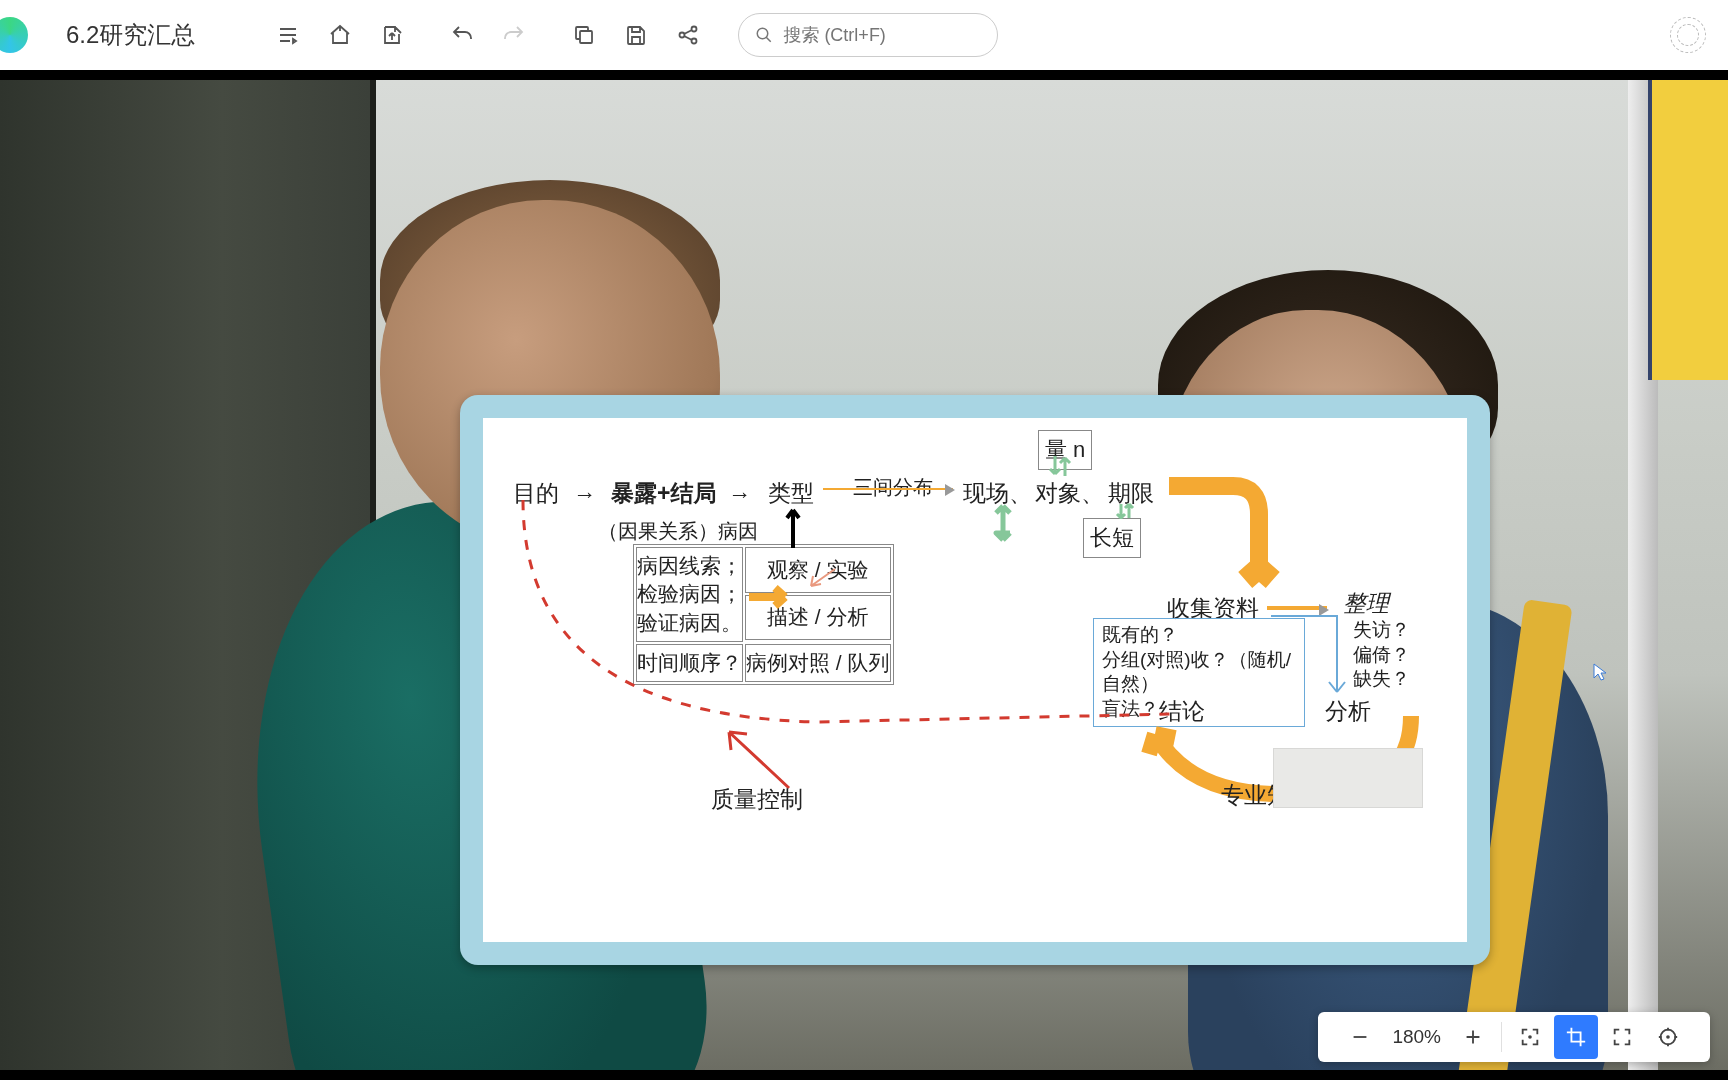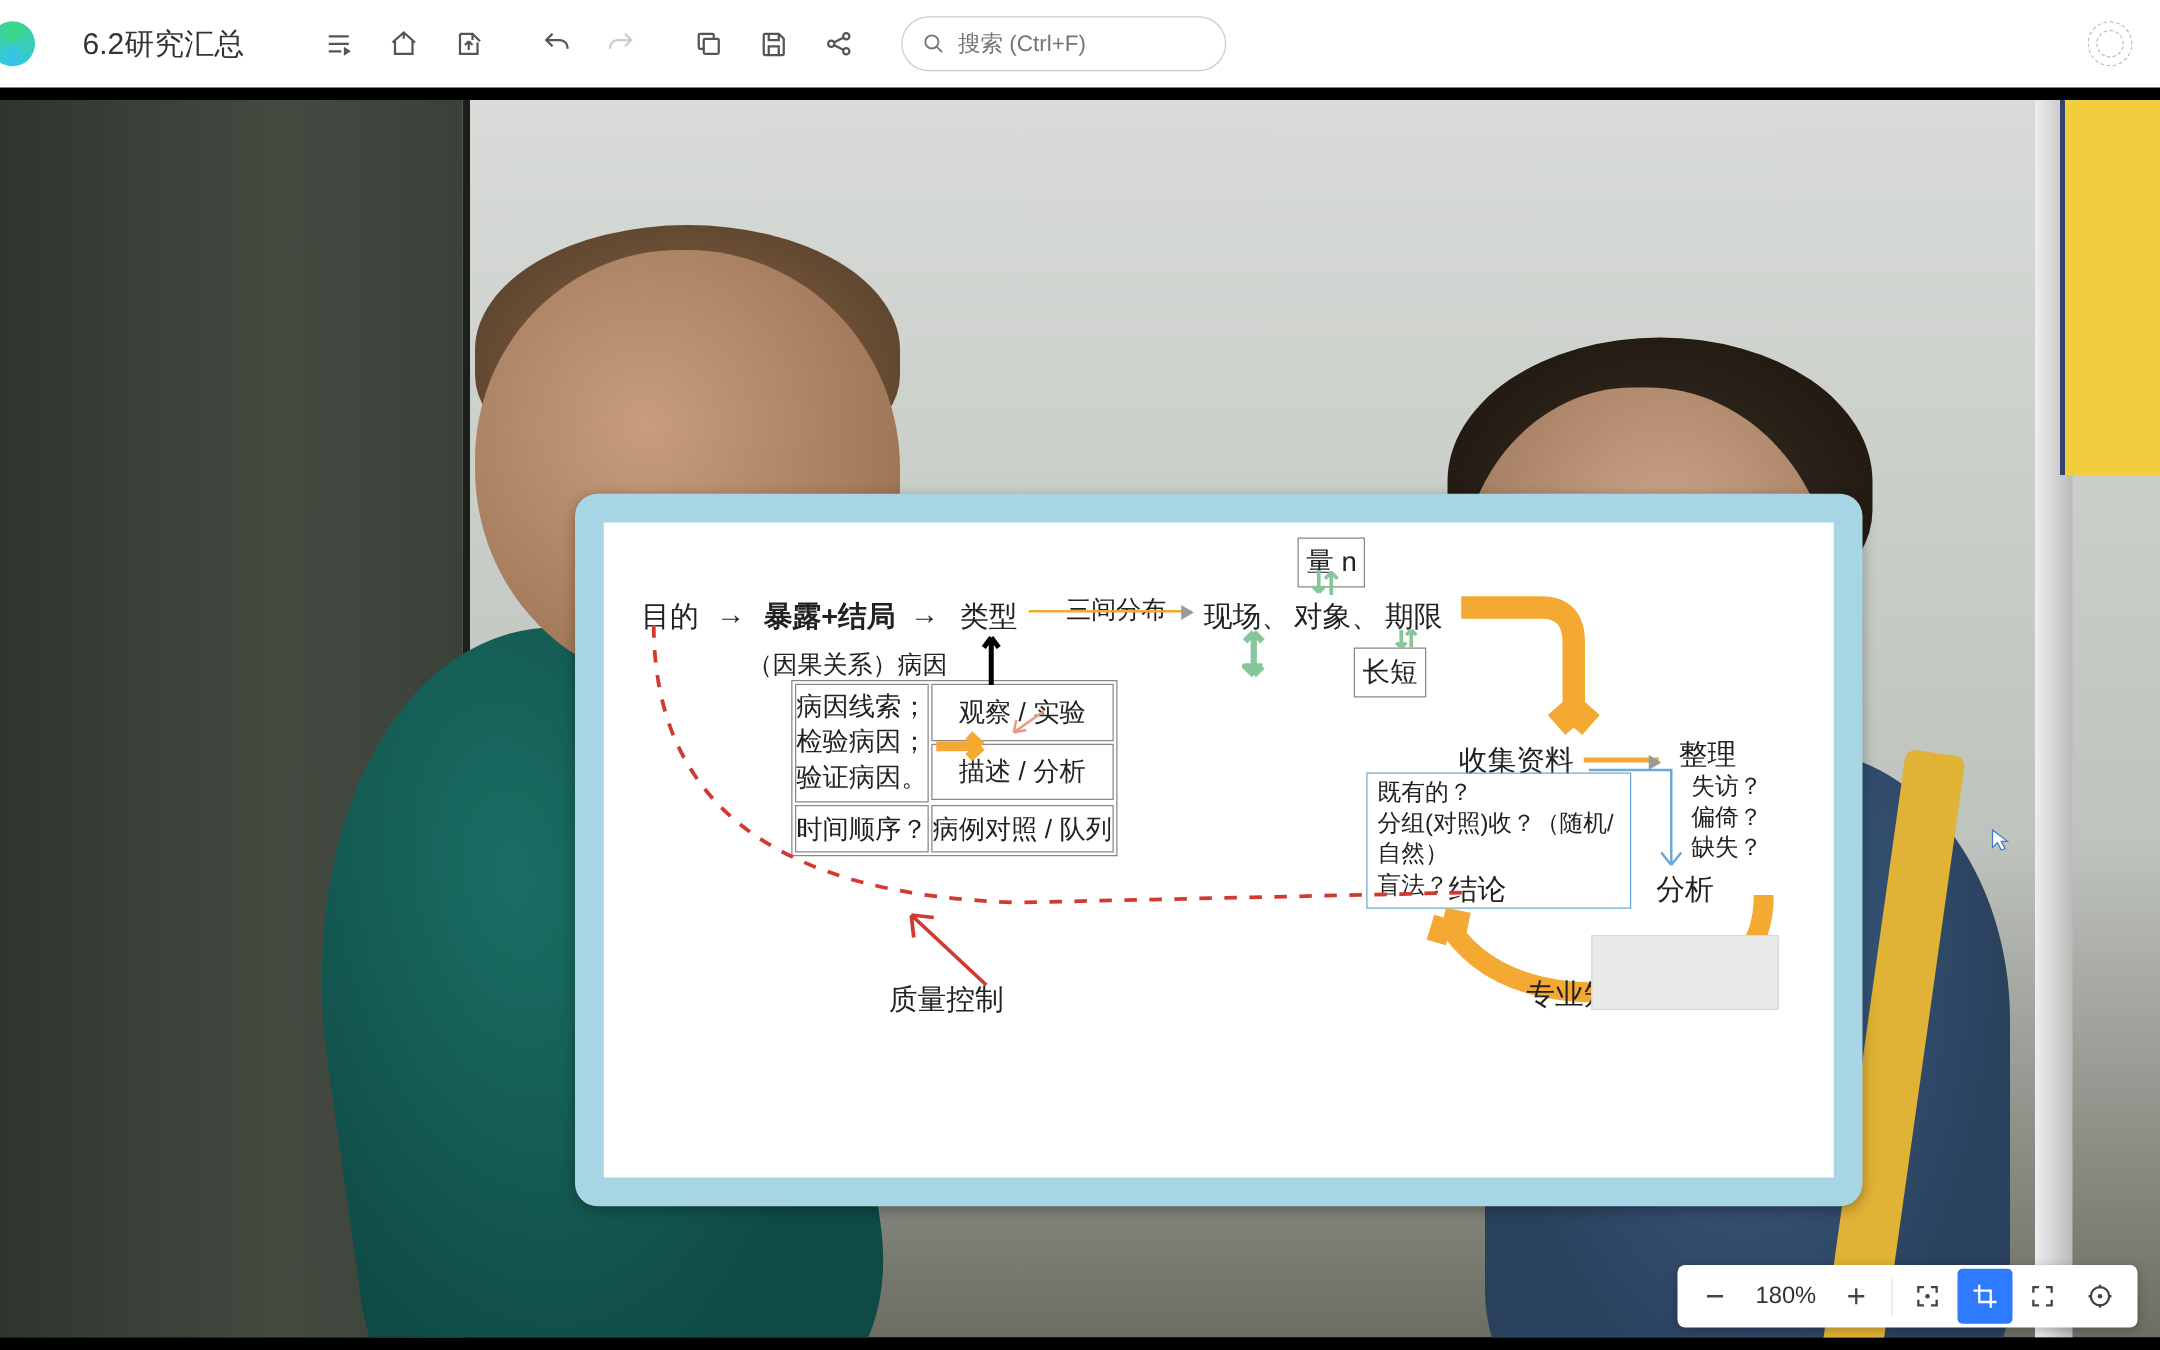--- a/index.html
+++ b/index.html
@@ -1,21 +1,21 @@
 <!DOCTYPE html>
 <html><head>
 <meta charset="utf-8">
 <style>
   * { box-sizing: border-box; margin: 0; padding: 0; }
   body { font-family: "Microsoft YaHei", Arial, sans-serif; background: #fff; width: 1728px; height: 1080px; overflow: hidden; position: relative; }
 
   
   .topbar { height: 70px; display: flex; align-items: center; padding: 0 12px; background: #fff; gap: 8px; }
   .app-logo { width: 36px; height: 36px; border-radius: 50%; background: conic-gradient(#3bd784, #33c5e8, #3bd784); margin-right: 30px; margin-left: -20px;}
-  .doc-title { font-size: 24px; color: #333; margin-right: 46px; }
+  .doc-title { font-size: 24px; color: #333; margin-right: 63px; }
   .tb-btn { width: 44px; height: 44px; display: flex; align-items: center; justify-content: center; cursor: pointer; color: #555; border-radius: 4px; }
   .tb-btn svg { width: 24px; height: 24px; stroke: #555; fill: none; stroke-width: 1.8; }
   .tb-btn.disabled svg { stroke: #ccc; }
   .tb-spacer { width: 10px; }
   .search-wrap { margin-left: 20px; display: flex; align-items: center; border: 1px solid #ccc; border-radius: 22px; height: 44px; padding: 0 16px; width: 260px; gap: 10px; }
   .search-wrap svg { width: 18px; height: 18px; stroke: #777; fill: none; stroke-width: 2;}
   .search-input { border: none; outline: none; font-size: 18px; color: #555; width: 190px; background: transparent;}
   .flex-grow { flex: 1; }
   .avatar { width: 36px; height: 36px; border-radius: 50%; border: 1px dashed #bbb; display:flex; align-items:center; justify-content:center; margin-right: 10px;}
   .avatar-inner { width: 22px; height:22px; border:1px dashed #bbb; border-radius:50%; position:relative;}
@@ -43,21 +43,21 @@
   .node { position:absolute; white-space:nowrap; }
   .lbl { font-size:23px; }
   .sub { font-size:20px; color:#222;}
   .box { border:1px solid #888; padding:4px 6px; }
   .tbl { position:absolute; border:1px solid #888; }
   .tbl td { border:1px solid #888; padding:4px 0; font-size:21px; text-align:center;}
   .arrow-h { position:absolute; height:0; border-top:2px solid #999;}
   .arrow-h::after{content:"";position:absolute;right:-2px;top:-6px;border-left:10px solid #999;border-top:6px solid transparent;border-bottom:6px solid transparent;}
 
   
-  .zoombar { position:absolute; right:18px; bottom:18px; height:50px; background:#fff; border-radius:6px; box-shadow:0 2px 8px rgba(0,0,0,.25); display:flex; align-items:center; padding:0 8px; gap:2px;}
+  .zoombar { position:absolute; right:18px; bottom:18px; height:50px; background:#fff; border-radius:6px; box-shadow:0 2px 8px rgba(0,0,0,.25); display:flex; align-items:center; padding:0 20px; gap:2px;}
   .zb-btn { width:44px; height:44px; display:flex;align-items:center;justify-content:center; cursor:pointer; border-radius:4px; color:#444;}
   .zb-btn svg{width:22px;height:22px;stroke:#444;fill:none;stroke-width:2;}
   .zb-btn.active{background:#2f7bff;}
   .zb-btn.active svg{stroke:#fff;}
   .zoom-val { font-size:19px; color:#333; padding:0 8px; min-width:64px; text-align:center;}
   .sep { width:1px; height:30px; background:#e0e0e0; margin:0 4px;}
 
   .cursor-ptr { position:absolute; width:16px;height:20px; }
   .cursor-ptr svg{width:16px;height:20px;}
 </style>
@@ -204,21 +204,21 @@
         <svg style="position:absolute;left:508px;top:84px;width:24px;height:44px;">
             <path d="M12 4v34m0-34l-7 7m7-7l7 7m0 20l-7 7m7-7H5l7 7" stroke="#86c79a" stroke-width="5" fill="none" stroke-linejoin="round"></path>
           </svg>
 
         <svg style="position:absolute;left:680px;top:56px;width:120px;height:130px;">
             <path d="M6 12 H70 Q96 12 96 40 V108 M96 108l-14-16 M96 108l14-16" stroke="#f4a933" stroke-width="18" fill="none" stroke-linejoin="round"></path>
           </svg>
 
         <div class="node lbl" style="left:684px; top:175px;">收集资料</div>
         <div class="arrow-h" style="left:784px; top:188px; width:60px; border-color:#f4a933;border-top-width:4px"></div>
-        <div class="node lbl" style="left:860px; top:170px;">整理</div>
+        <div class="node lbl" style="left:860px; top:170px;font-style:italic;">整理</div>
 
         <div style="position:absolute;left:610px;top:200px;width:212px;border:1px solid #6aa9d8;padding:4px 8px;font-size:19px;line-height:1.3;">
           <span>既有的？</span><br>
           <span>分组(对照)收？（随机/自然）</span><br>
           <span>盲法？</span>
         </div>
 
         <div class="node sub" style="left:870px; top:200px; line-height:1.3; font-size:19px;">
           <span>失访？</span><br>
           <span>偏倚？</span><br>

